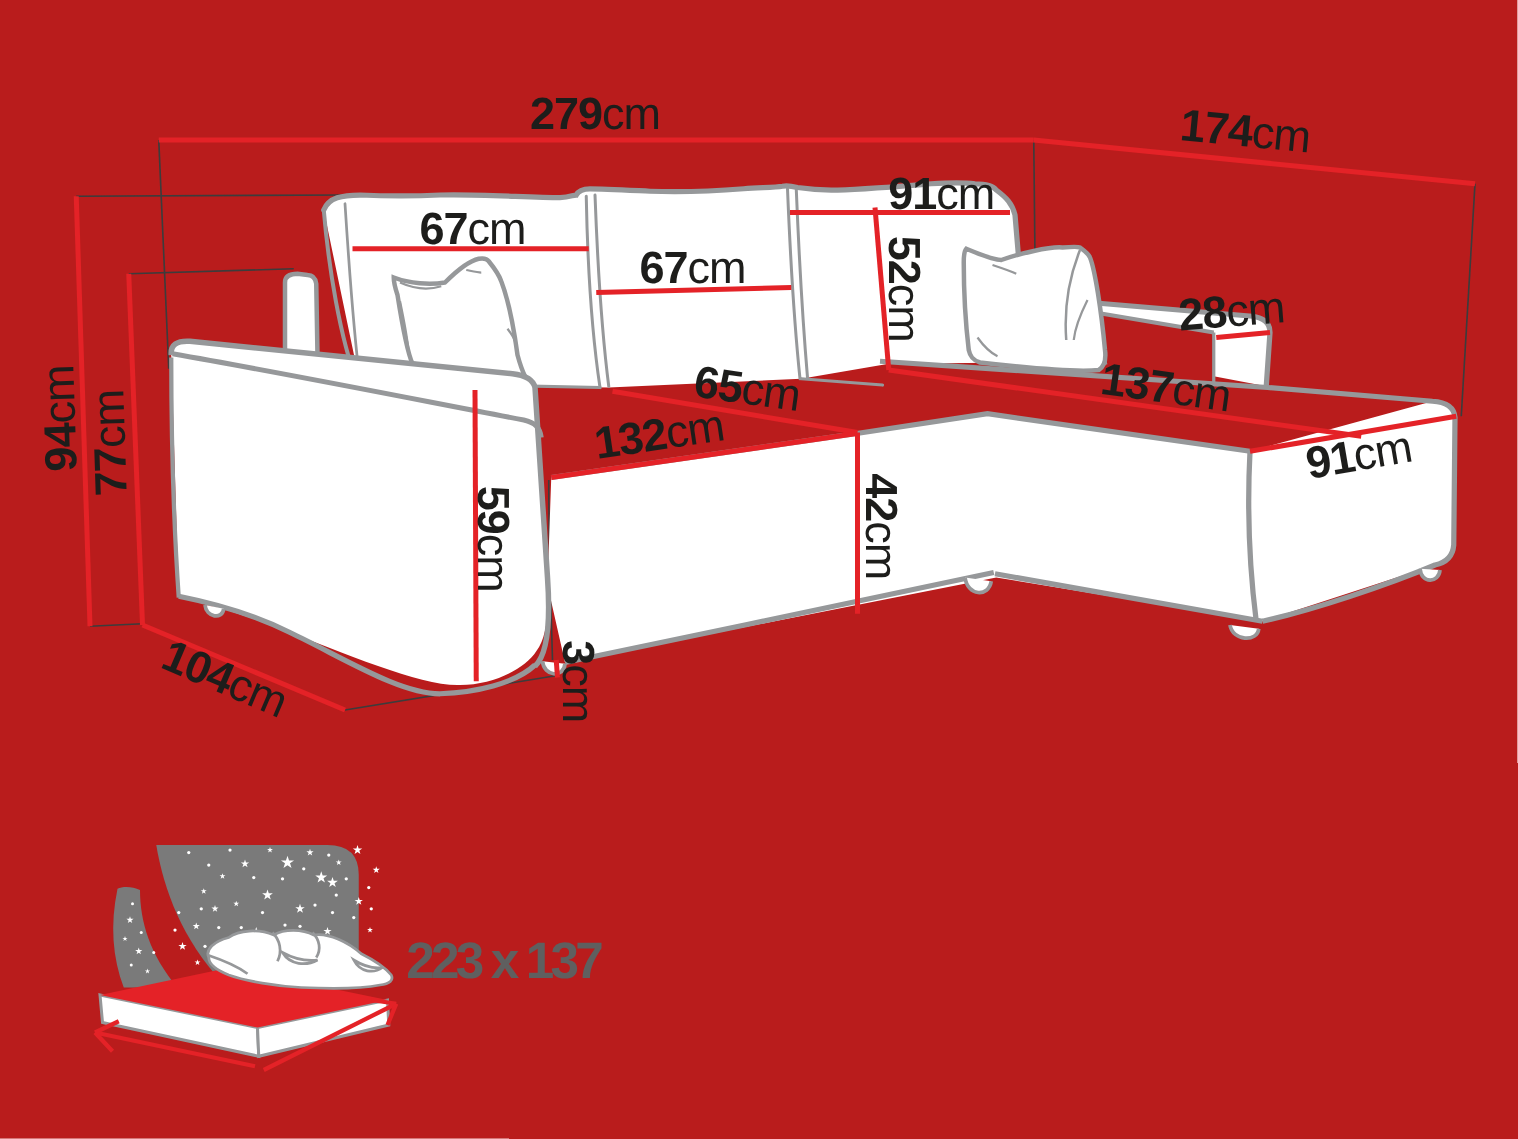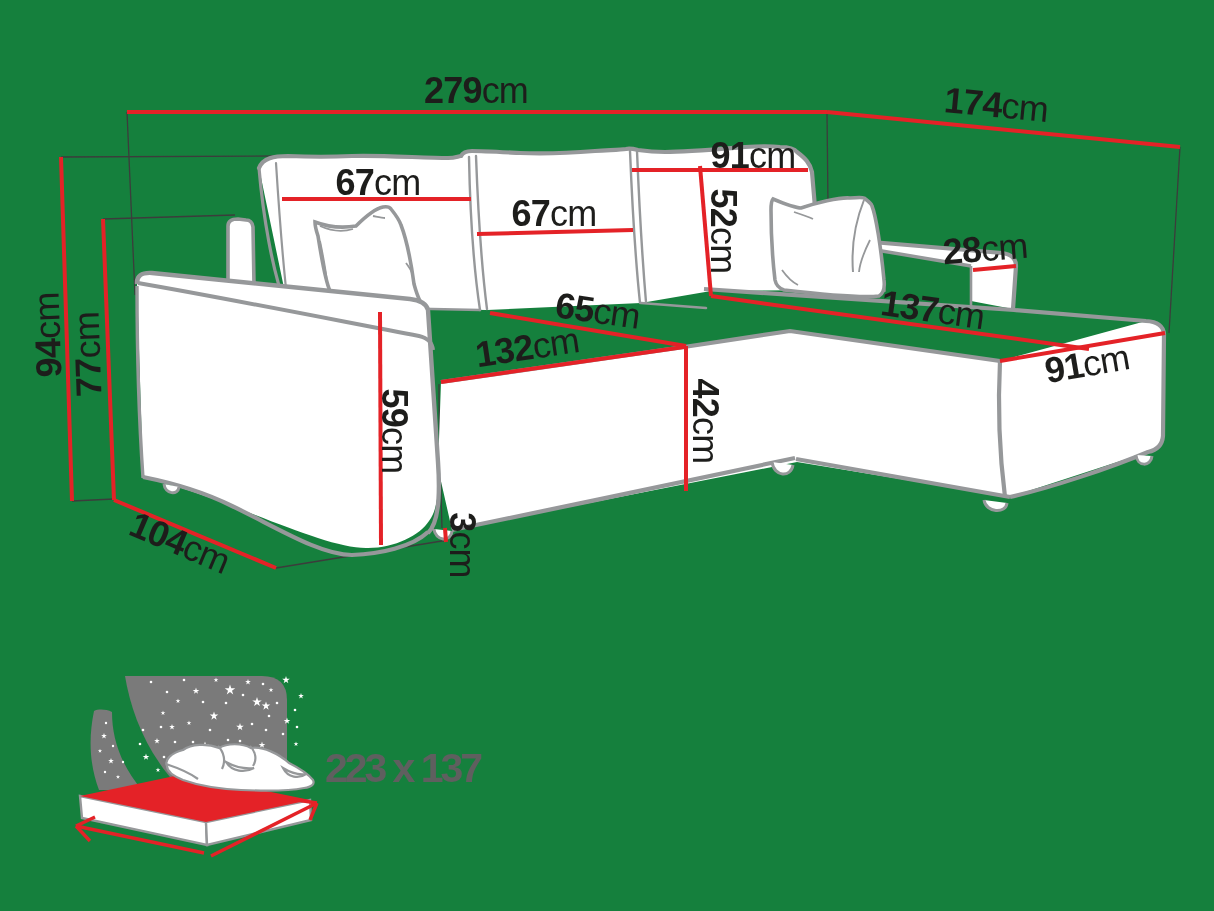--- a/index.html
+++ b/index.html
@@ -1,16 +1,16 @@
 <!DOCTYPE html>
 <html><head>
 <meta charset="utf-8">
 <style>
   html,body{margin:0;padding:0;background:#fff;}
-  .stage{width:1214px;height:911px;position:relative;overflow:hidden;background:#15803d;}
+  .stage{width:1214px;height:911px;position:relative;overflow:hidden;background:#b91c1c;}
   text{font-family:"Liberation Sans",sans-serif;fill:#1d1d1b;}
   .d{font-weight:bold;}
 </style>
 </head>
 <body>
 <div class="stage">
 <svg width="1214" height="911" viewBox="0 0 1214 911">
 <defs>
   <path id="s5" d="M0,-10 L2.245,-3.09 L9.511,-3.09 L3.633,1.18 L5.878,8.09 L0,3.82 L-5.878,8.09 L-3.633,1.18 L-9.511,-3.09 L-2.245,-3.09 Z"></path>
   <path id="st" d="M0,-5 C0.7,-1.6 1.6,-0.7 5,0 C1.6,0.7 0.7,1.6 0,5 C-0.7,1.6 -1.6,0.7 -5,0 C-1.6,-0.7 -0.7,-1.6 0,-5 Z"></path>

